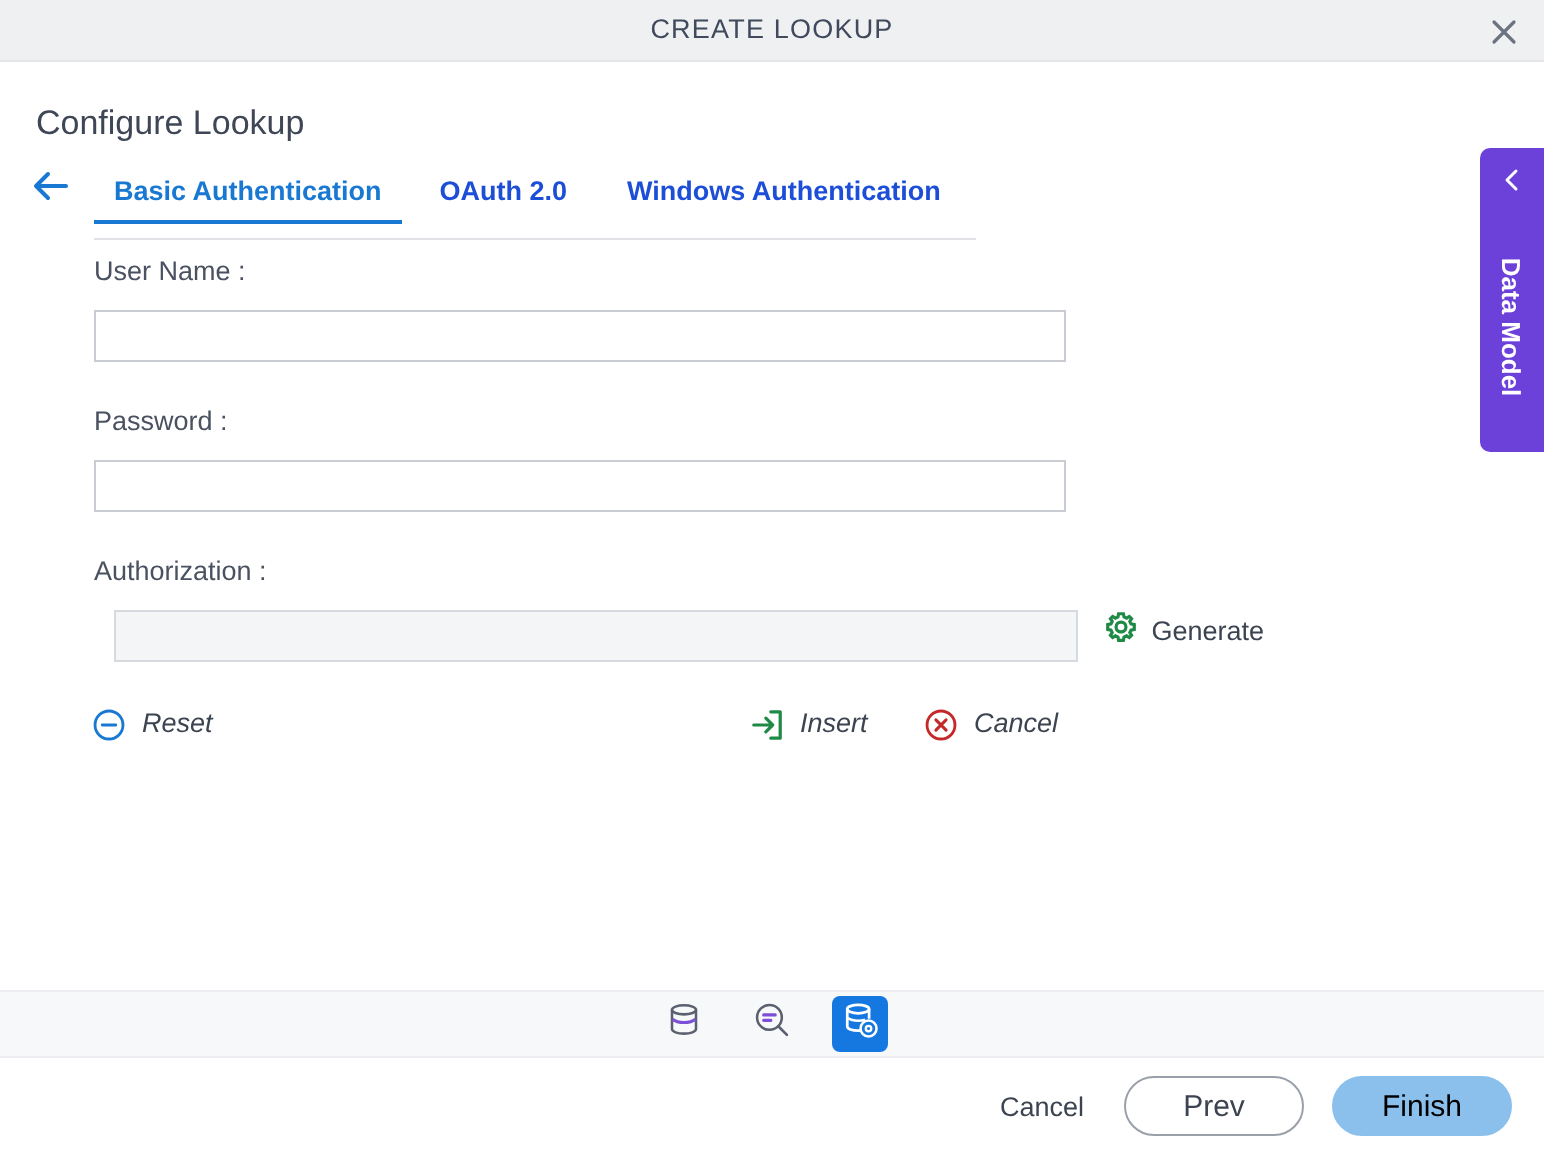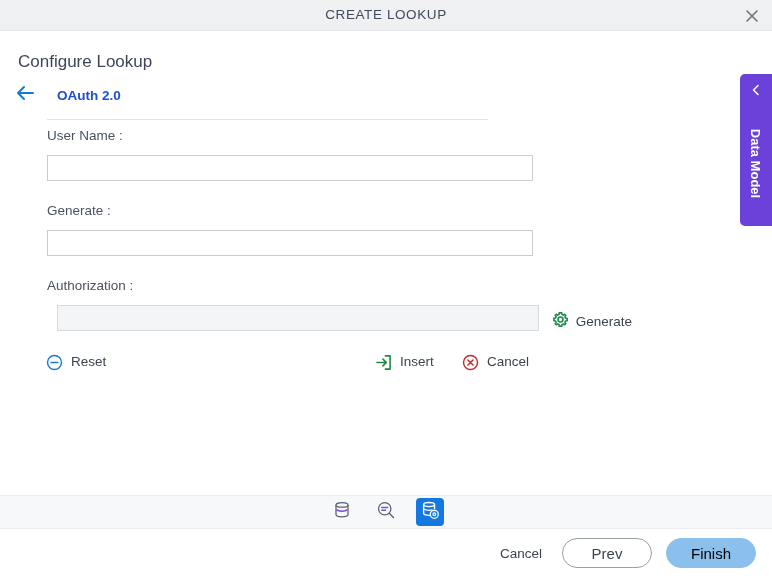--- a/index.html
+++ b/index.html
@@ -131,21 +131,21 @@
   }
   .field-input.readonly {
     background: #f4f5f6;
     border-color: #d6d9de;
   }
   .row-gap-a { height: 12px; }
   .row-gap-b { height: 22px; }
 
   .auth-row {
     display: flex;
-    align-items: flex-end;
+    align-items: flex-start;
     padding-left: 10px;
   }
   .generate-btn {
     display: flex;
     align-items: center;
     gap: 7px;
     margin-left: 13px;
     cursor: pointer;
     font-size: 13.5px;
     color: #3c4451;
@@ -162,20 +162,21 @@
   .action {
     position: absolute;
     display: flex;
     align-items: center;
     gap: 8px;
     font-size: 13.5px;
     color: #3c4451;
     cursor: pointer;
     top: 0;
     line-height: 22px;
+    font-style: italic;
   }
   .action-reset { left: 45px; }
   .action-insert { left: 374px; }
   .action-cancel { left: 461px; }
   .action .ico {
     width: 18px;
     height: 18px;
     display: flex;
     align-items: center;
     justify-content: center;
@@ -314,34 +315,40 @@
 
 <div class="back-arrow">
   <span>
     <svg width="20" height="16" viewBox="0 0 20 16">
       <path d="M18 8 L3 8 M9 2 L3 8 L9 14" stroke="#1878d2" stroke-width="2" fill="none" stroke-linecap="round" stroke-linejoin="round"></path>
     </svg>
   </span>
 </div>
 
 <div class="tabs">
+  <div class="tab active">
+    <span>Basic Authentication</span>
+  </div>
   <div class="tab tab-gap-1">
     <span>OAuth 2.0</span>
+  </div>
+  <div class="tab tab-gap-2">
+    <span>Windows Authentication</span>
   </div>
 </div>
 
 <div class="form-area">
 
   <div class="field-label">User Name :</div>
   <div class="row-gap-a"></div>
   <input class="field-input" type="text" value="" style="">
 
   <div class="row-gap-b"></div>
 
-  <div class="field-label">Generate :</div>
+  <div class="field-label">Password :</div>
   <div class="row-gap-a"></div>
   <input class="field-input" type="password" value="" style="">
 
   <div class="row-gap-b"></div>
 
   <div class="field-label">Authorization :</div>
   <div class="row-gap-a"></div>
   <div class="auth-row">
     <input class="field-input readonly" type="text" readonly="" value="" style="">
     <div class="generate-btn">

